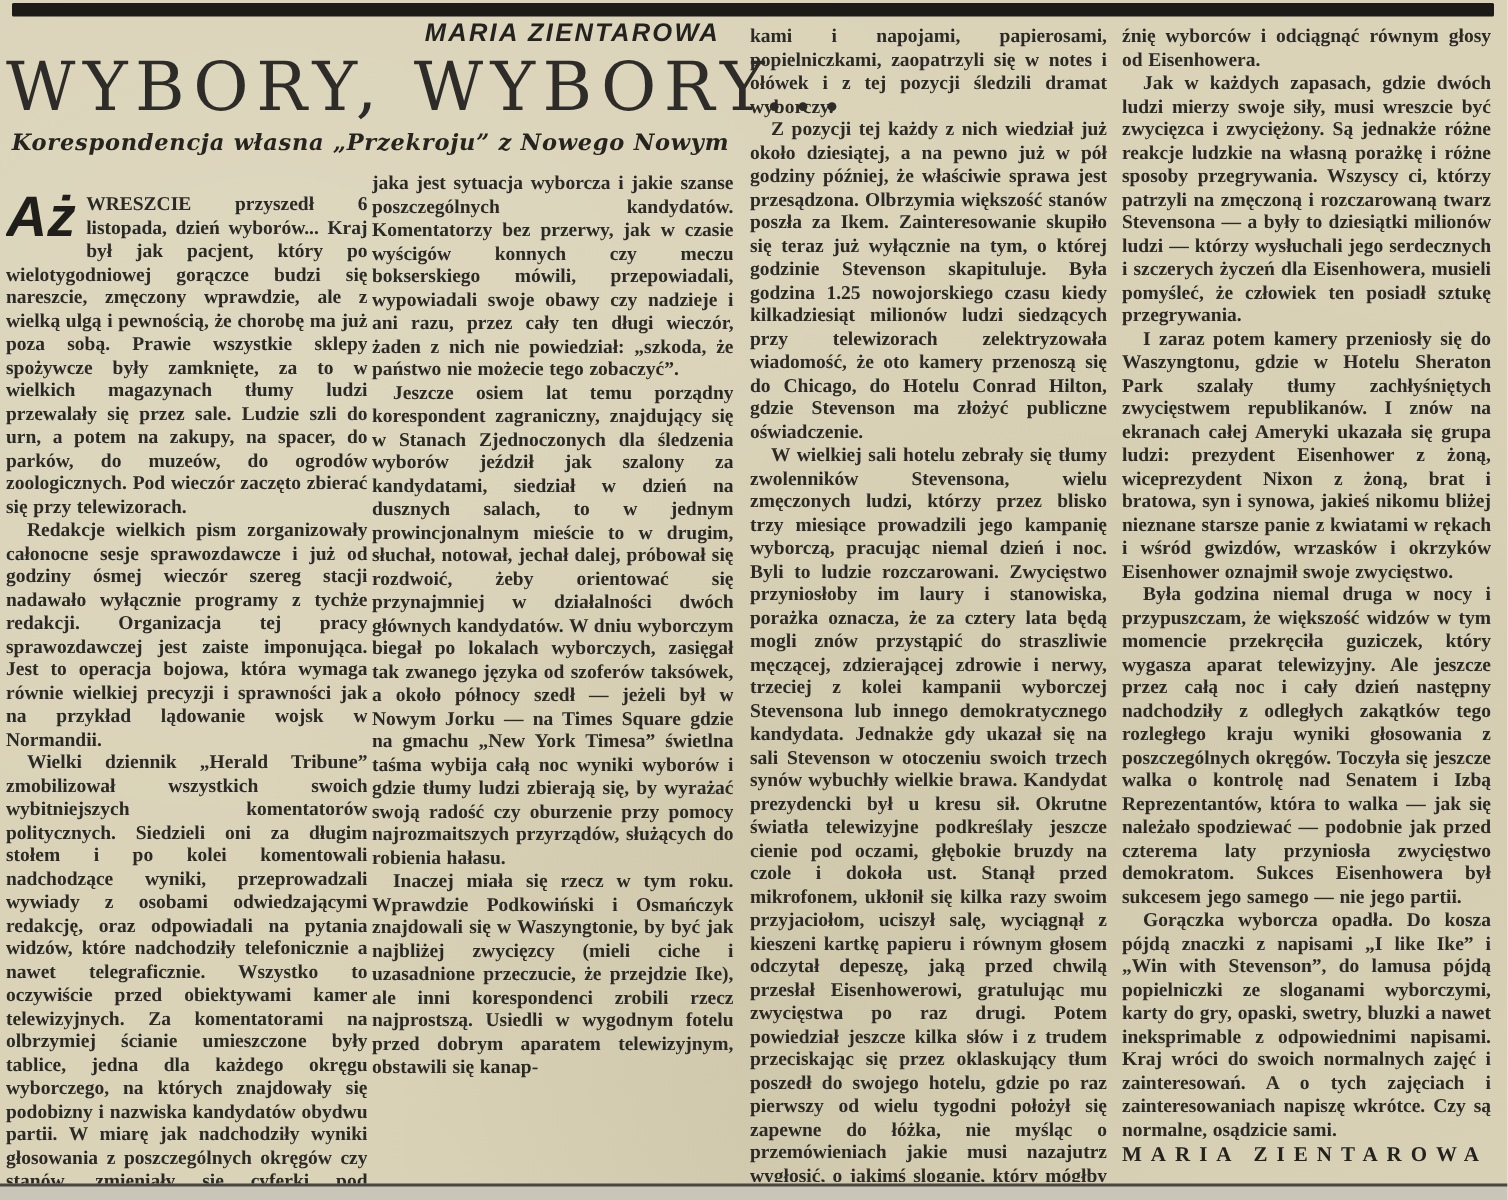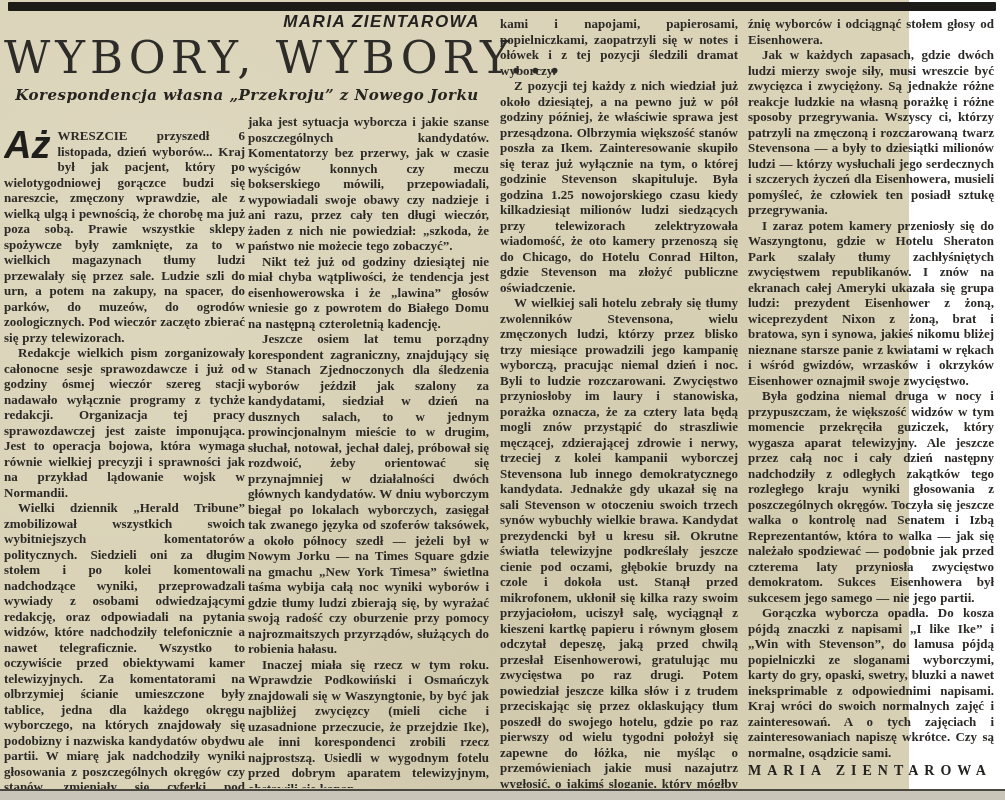--- a/index.html
+++ b/index.html
@@ -1,21 +1,21 @@
 <!DOCTYPE html>
 <html lang="pl"><head>
 <meta charset="utf-8">
 <style>
   html,body{margin:0;padding:0;}
   body{
     width:1005px;height:800px;overflow:hidden;
     font-family:"Liberation Serif",serif;
   }
   .page{
-    position:relative;width:909px;height:800px;
+    position:relative;width:1005px;height:800px;
     background:
       radial-gradient(ellipse at 18% 25%, rgba(255,255,255,0.10), transparent 45%),
       radial-gradient(ellipse at 75% 65%, rgba(125,105,60,0.08), transparent 55%),
       radial-gradient(ellipse at 50% 95%, rgba(110,95,55,0.07), transparent 40%),
       #dad3b8;
     color:#2c2a26;
   }
   .top-rule{
     position:absolute;left:8px;top:2px;width:988px;height:9px;
     background:#1c1b18;border-radius:1px;
@@ -71,41 +71,40 @@
 </style>
 </head>
 <body>
 
 <div class="page">
   <div class="top-rule"></div>
 
   <div class="header">
     <div class="author-top">MARIA ZIENTAROWA</div>
     <div class="title">WYBORY, WYBORY...</div>
-    <div class="subtitle">Korespondencja własna „Przekroju” z Nowego Jorku</div>
+    <div class="subtitle">Korespondencja własna „Przekroju” z Nowego Nowym</div>
   </div>
 
   <div class="col" id="col1">
       <p class="noindent"><span class="dropcap">Aż</span>WRESZCIE przyszedł 6 listopada, dzień wyborów... Kraj był jak pacjent, który po wielotygodniowej gorączce budzi się nareszcie, zmęczony wprawdzie, ale z wielką ulgą i pewnością, że chorobę ma już poza sobą. Prawie wszystkie sklepy spożywcze były zamknięte, za to w wielkich magazynach tłumy ludzi przewalały się przez sale. Ludzie szli do urn, a potem na zakupy, na spacer, do parków, do muzeów, do ogrodów zoologicznych. Pod wieczór zaczęto zbierać się przy telewizorach.</p>
       <p>Redakcje wielkich pism zorganizowały całonocne sesje sprawozdawcze i już od godziny ósmej wieczór szereg stacji nadawało wyłącznie programy z tychże redakcji. Organizacja tej pracy sprawozdawczej jest zaiste imponująca. Jest to operacja bojowa, która wymaga równie wielkiej precyzji i sprawności jak na przykład lądowanie wojsk w Normandii.</p>
       <p>Wielki dziennik „Herald Tribune” zmobilizował wszystkich swoich wybitniejszych komentatorów politycznych. Siedzieli oni za długim stołem i po kolei komentowali nadchodzące wyniki, przeprowadzali wywiady z osobami odwiedzającymi redakcję, oraz odpowiadali na pytania widzów, które nadchodziły telefonicznie a nawet telegraficznie. Wszystko to oczywiście przed obiektywami kamer telewizyjnych. Za komentatorami na olbrzymiej ścianie umieszczone były tablice, jedna dla każdego okręgu wyborczego, na których znajdowały się podobizny i nazwiska kandydatów obydwu partii. W miarę jak nadchodziły wyniki głosowania z poszczególnych okręgów czy stanów, zmieniały się cyferki pod podobizną danego kandydata oznaczające ilość głosów. W ten sposób widz telewizyjny wiedział każdej chwili</p>
     </div>
   <div class="col" id="col2">
       <p class="noindent">jaka jest sytuacja wyborcza i jakie szanse poszczególnych kandydatów. Komentatorzy bez przerwy, jak w czasie wyścigów konnych czy meczu bokserskiego mówili, przepowiadali, wypowiadali swoje obawy czy nadzieje i ani razu, przez cały ten długi wieczór, żaden z nich nie powiedział: „szkoda, że państwo nie możecie tego zobaczyć”.</p>
-      <p>Nikt też już od godziny dziesiątej nie miał chyba wątpliwości, że tendencja jest eisenhowerowska i że „lawina” głosów wniesie go z powrotem do Białego Domu na następną czteroletnią kadencję.</p>
       <p>Jeszcze osiem lat temu porządny korespondent zagraniczny, znajdujący się w Stanach Zjednoczonych dla śledzenia wyborów jeździł jak szalony za kandydatami, siedział w dzień na dusznych salach, to w jednym prowincjonalnym mieście to w drugim, słuchał, notował, jechał dalej, próbował się rozdwoić, żeby orientować się przynajmniej w działalności dwóch głównych kandydatów. W dniu wyborczym biegał po lokalach wyborczych, zasięgał tak zwanego języka od szoferów taksówek, a około północy szedł — jeżeli był w Nowym Jorku — na Times Square gdzie na gmachu „New York Timesa” świetlna taśma wybija całą noc wyniki wyborów i gdzie tłumy ludzi zbierają się, by wyrażać swoją radość czy oburzenie przy pomocy najrozmaitszych przyrządów, służących do robienia hałasu.</p>
       <p>Inaczej miała się rzecz w tym roku. Wprawdzie Podkowiński i Osmańczyk znajdowali się w Waszyngtonie, by być jak najbliżej zwycięzcy (mieli ciche i uzasadnione przeczucie, że przejdzie Ike), ale inni korespondenci zrobili rzecz najprostszą. Usiedli w wygodnym fotelu przed dobrym aparatem telewizyjnym, obstawili się kanap-</p>
     </div>
   <div class="col" id="col3">
       <p class="noindent">kami i napojami, papierosami, popielniczkami, zaopatrzyli się w notes i ołówek i z tej pozycji śledzili dramat wyborczy.</p>
       <p>Z pozycji tej każdy z nich wiedział już około dziesiątej, a na pewno już w pół godziny później, że właściwie sprawa jest przesądzona. Olbrzymia większość stanów poszła za Ikem. Zainteresowanie skupiło się teraz już wyłącznie na tym, o której godzinie Stevenson skapituluje. Była godzina 1.25 nowojorskiego czasu kiedy kilkadziesiąt milionów ludzi siedzących przy telewizorach zelektryzowała wiadomość, że oto kamery przenoszą się do Chicago, do Hotelu Conrad Hilton, gdzie Stevenson ma złożyć publiczne oświadczenie.</p>
       <p>W wielkiej sali hotelu zebrały się tłumy zwolenników Stevensona, wielu zmęczonych ludzi, którzy przez blisko trzy miesiące prowadzili jego kampanię wyborczą, pracując niemal dzień i noc. Byli to ludzie rozczarowani. Zwycięstwo przyniosłoby im laury i stanowiska, porażka oznacza, że za cztery lata będą mogli znów przystąpić do straszliwie męczącej, zdzierającej zdrowie i nerwy, trzeciej z kolei kampanii wyborczej Stevensona lub innego demokratycznego kandydata. Jednakże gdy ukazał się na sali Stevenson w otoczeniu swoich trzech synów wybuchły wielkie brawa. Kandydat prezydencki był u kresu sił. Okrutne światła telewizyjne podkreślały jeszcze cienie pod oczami, głębokie bruzdy na czole i dokoła ust. Stanął przed mikrofonem, ukłonił się kilka razy swoim przyjaciołom, uciszył salę, wyciągnął z kieszeni kartkę papieru i równym głosem odczytał depeszę, jaką przed chwilą przesłał Eisenhowerowi, gratulując mu zwycięstwa po raz drugi. Potem powiedział jeszcze kilka słów i z trudem przeciskając się przez oklaskujący tłum poszedł do swojego hotelu, gdzie po raz pierwszy od wielu tygodni położył się zapewne do łóżka, nie myśląc o przemówieniach jakie musi nazajutrz wygłosić, o jakimś sloganie, który mógłby podziałać na wyobra-</p>
     </div>
   <div class="col" id="col4">
-      <p class="noindent">źnię wyborców i odciągnąć stołem głosy od Eisenhowera.</p>
+      <p class="noindent">źnię wyborców i odciągnąć równym głosy od Eisenhowera.</p>
       <p>Jak w każdych zapasach, gdzie dwóch ludzi mierzy swoje siły, musi wreszcie być zwycięzca i zwyciężony. Są jednakże różne reakcje ludzkie na własną porażkę i różne sposoby przegrywania. Wszyscy ci, którzy patrzyli na zmęczoną i rozczarowaną twarz Stevensona — a były to dziesiątki milionów ludzi — którzy wysłuchali jego serdecznych i szczerych życzeń dla Eisenhowera, musieli pomyśleć, że człowiek ten posiadł sztukę przegrywania.</p>
       <p>I zaraz potem kamery przeniosły się do Waszyngtonu, gdzie w Hotelu Sheraton Park szalały tłumy zachłyśniętych zwycięstwem republikanów. I znów na ekranach całej Ameryki ukazała się grupa ludzi: prezydent Eisenhower z żoną, wiceprezydent Nixon z żoną, brat i bratowa, syn i synowa, jakieś nikomu bliżej nieznane starsze panie z kwiatami w rękach i wśród gwizdów, wrzasków i okrzyków Eisenhower oznajmił swoje zwycięstwo.</p>
       <p>Była godzina niemal druga w nocy i przypuszczam, że większość widzów w tym momencie przekręciła guziczek, który wygasza aparat telewizyjny. Ale jeszcze przez całą noc i cały dzień następny nadchodziły z odległych zakątków tego rozległego kraju wyniki głosowania z poszczególnych okręgów. Toczyła się jeszcze walka o kontrolę nad Senatem i Izbą Reprezentantów, która to walka — jak się należało spodziewać — podobnie jak przed czterema laty przyniosła zwycięstwo demokratom. Sukces Eisenhowera był sukcesem jego samego — nie jego partii.</p>
       <p>Gorączka wyborcza opadła. Do kosza pójdą znaczki z napisami „I like Ike” i „Win with Stevenson”, do lamusa pójdą popielniczki ze sloganami wyborczymi, karty do gry, opaski, swetry, bluzki a nawet ineksprimable z odpowiednimi napisami. Kraj wróci do swoich normalnych zajęć i zainteresowań. A o tych zajęciach i zainteresowaniach napiszę wkrótce. Czy są normalne, osądzicie sami.</p>
       <div class="signature">MARIA ZIENTAROWA</div>
     </div>
 
   <div class="bottom-edge"></div>
 </div>
 

